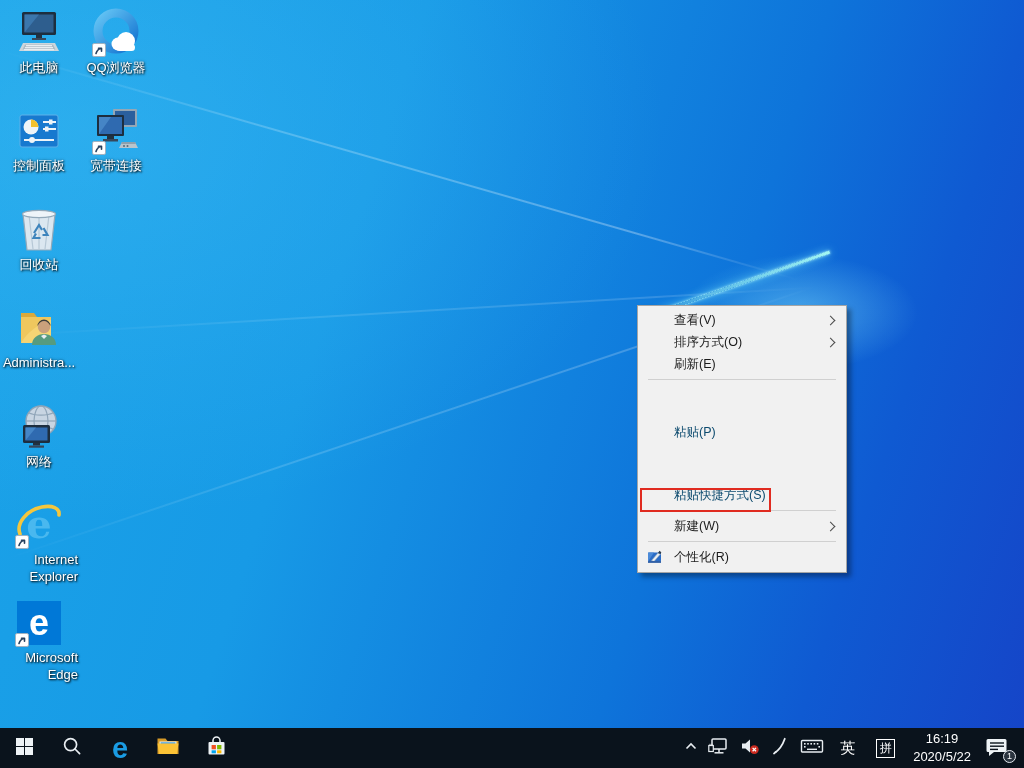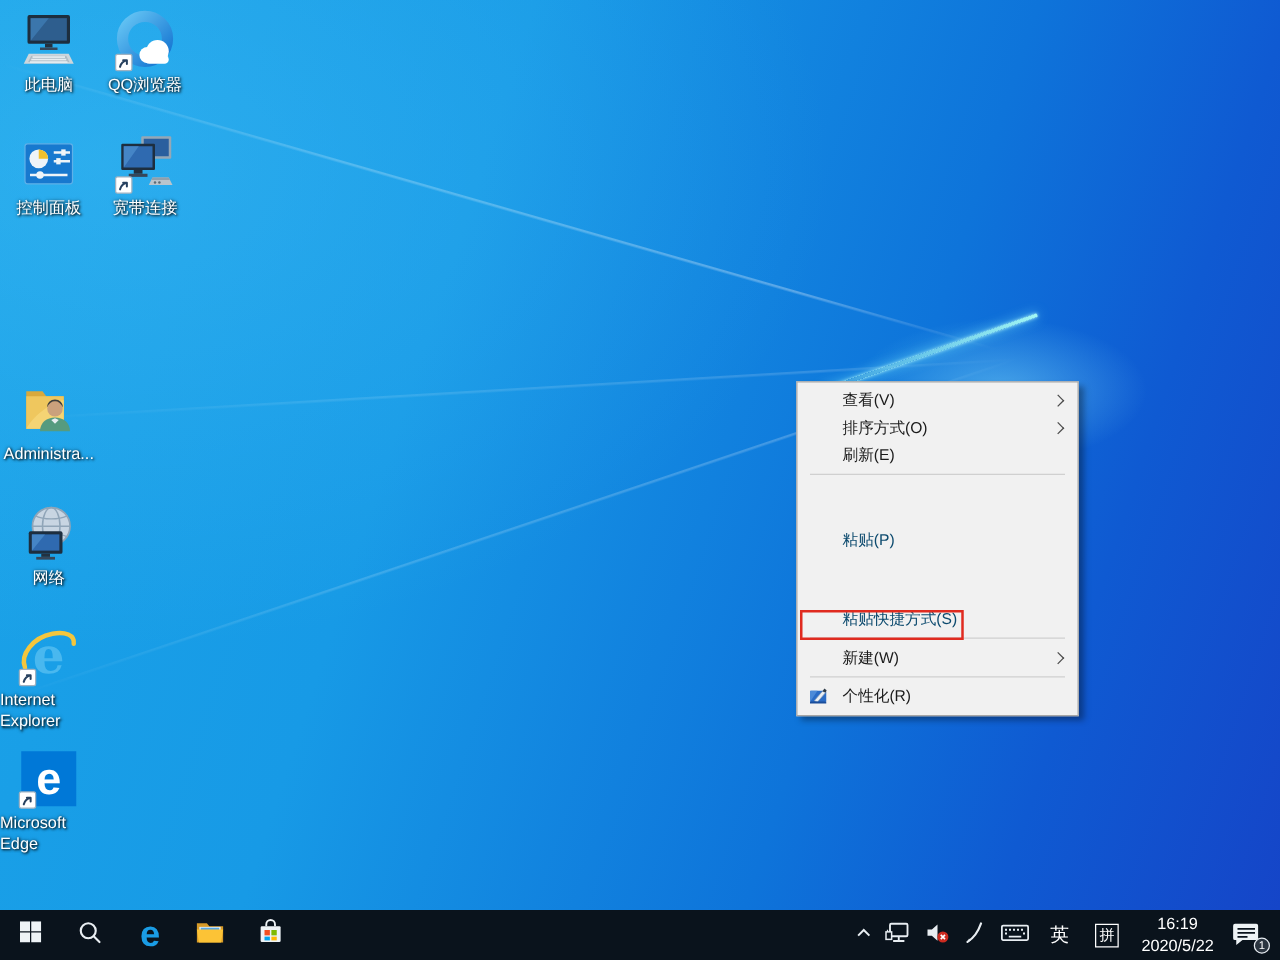--- a/index.html
+++ b/index.html
@@ -21,27 +21,27 @@
     background:radial-gradient(60% 55% at 50% 45%, rgba(140,235,255,.45), rgba(140,235,255,0) 70%);
     pointer-events:none; }
   .pane-edge { position:absolute; left:658px; top:311px; width:182px; height:2.5px;
     background:linear-gradient(to right, rgba(150,245,235,.25), rgba(170,255,245,.95));
     box-shadow:0 0 9px rgba(120,235,255,.9), 0 0 3px rgba(200,255,250,.9);
     transform:rotate(-19.4deg); transform-origin:left center; pointer-events:none; }
 
   
   .desk-icon { position:absolute; width:78px; display:flex; flex-direction:column; align-items:center; cursor:default; }
   .desk-icon .art { width:50px; height:50px; display:flex; align-items:center; justify-content:center; position:relative; }
-  .desk-icon .lbl { margin-top:2px; color:#fff; font-size:13px; line-height:1.28; text-align:left;
+  .desk-icon .lbl { margin-top:2px; color:#fff; font-size:13px; line-height:1.28; text-align:right;
     text-shadow:1px 1px 2px rgba(0,0,0,.95), 0 0 3px rgba(0,0,0,.55); max-width:78px; }
   .badge-arrow { position:absolute; left:1px; bottom:1px; width:14px; height:14px; background:#fff;
     border:1px solid #9fb2c2; border-radius:2px; display:flex; align-items:center; justify-content:center; }
 
   
-  .context-menu { position:absolute; left:637px; top:305px; width:226px; background:#f1f1f1;
+  .context-menu { position:absolute; left:637px; top:305px; width:210px; background:#f1f1f1;
     border:1px solid #a5a5a5; box-shadow:4px 4px 5px rgba(0,0,0,.35); padding:3px 0 4px; z-index:5; }
   .menu-item { height:22px; display:flex; align-items:center; padding:0 10px 0 9px; font-size:12.5px; color:#1b1b1b; }
   .mi-icon { width:27px; height:16px; display:flex; align-items:center; }
   .mi-label { flex:1; white-space:nowrap; }
   .mi-chevron { width:7px; height:7px; border-top:1.5px solid #4a4a4a; border-right:1.5px solid #4a4a4a; transform:rotate(45deg); margin-right:2px; }
   .menu-item.disabled { color:#0c4a6e;margin-top:41px; }
   .menu-sep { height:1px; background:#d0d0d0; margin:4px 10px; }
   .red-box { position:absolute; left:2px; top:182px; width:131px; height:24px; border:2px solid #e02b20; pointer-events:none; }
 
   
@@ -153,20 +153,35 @@
       </svg>
       <span class="badge-arrow">
         <svg width="10" height="10" viewBox="0 0 10 10">
             <path d="M2 8.5 C2.8 5.5 4.5 3.8 7.5 3.2 M7.5 3.2 h-3 M7.5 3.2 v3" stroke="#27415f" stroke-width="1.6" fill="none" stroke-linecap="round"></path>
           </svg>
       </span>
     </div>
     <div class="lbl">宽带连接</div>
   </div>
 
+  <div class="desk-icon" style="left:0;top:205px">
+    <div class="art">
+      <svg width="46" height="48" viewBox="0 0 46 48">
+        <path d="M7 8 L39 8 L35 44 L11 44 Z" fill="#dbe7f0" stroke="#93a9ba" stroke-width="1.2"></path>
+        <path d="M13 9 L17 43 M23 9 L23 43 M33 9 L29 43" stroke="#b6c8d6" stroke-width="1.2" fill="none"></path>
+        <ellipse cx="23" cy="8" rx="16.5" ry="3.6" fill="#eef4f9" stroke="#93a9ba" stroke-width="1.2"></ellipse>
+        <g stroke="#3e84bc" stroke-width="2.2" fill="none">
+          <path d="M18 27 l5 -8 l3 5"></path>
+          <path d="M27.5 22 l4 7 h-5"></path>
+          <path d="M24.5 32 h-7 l2.5 -4.5"></path>
+        </g>
+      </svg>
+    </div>
+    <div class="lbl">回收站</div>
+  </div>
 
   <div class="desk-icon" style="left:0;top:303px">
     <div class="art">
       <svg width="48" height="48" viewBox="0 0 48 48">
         <path d="M6 9 h13 l3 4 h14 v26 H6 Z" fill="#d9a93c"></path>
         <path d="M6 13 h30 v26 H6 Z" fill="#efc75e"></path>
         <path d="M6 39 L36 39 L36 16 C26 18 12 28 6 39 Z" fill="#f6d678" opacity=".85"></path>
         <circle cx="29" cy="23" r="6.2" fill="#caa17c"></circle>
         <path d="M22.5 22 a6.5 6.5 0 0 1 13 0 c-2 -3.5 -4 -5 -6.5 -5 s-4.8 1.5 -6.5 5 Z" fill="#3c3d3e"></path>
         <path d="M17 41 c0 -7 5.5 -11 12 -11 s12 4 12 11 Z" fill="#569b7f"></path>

